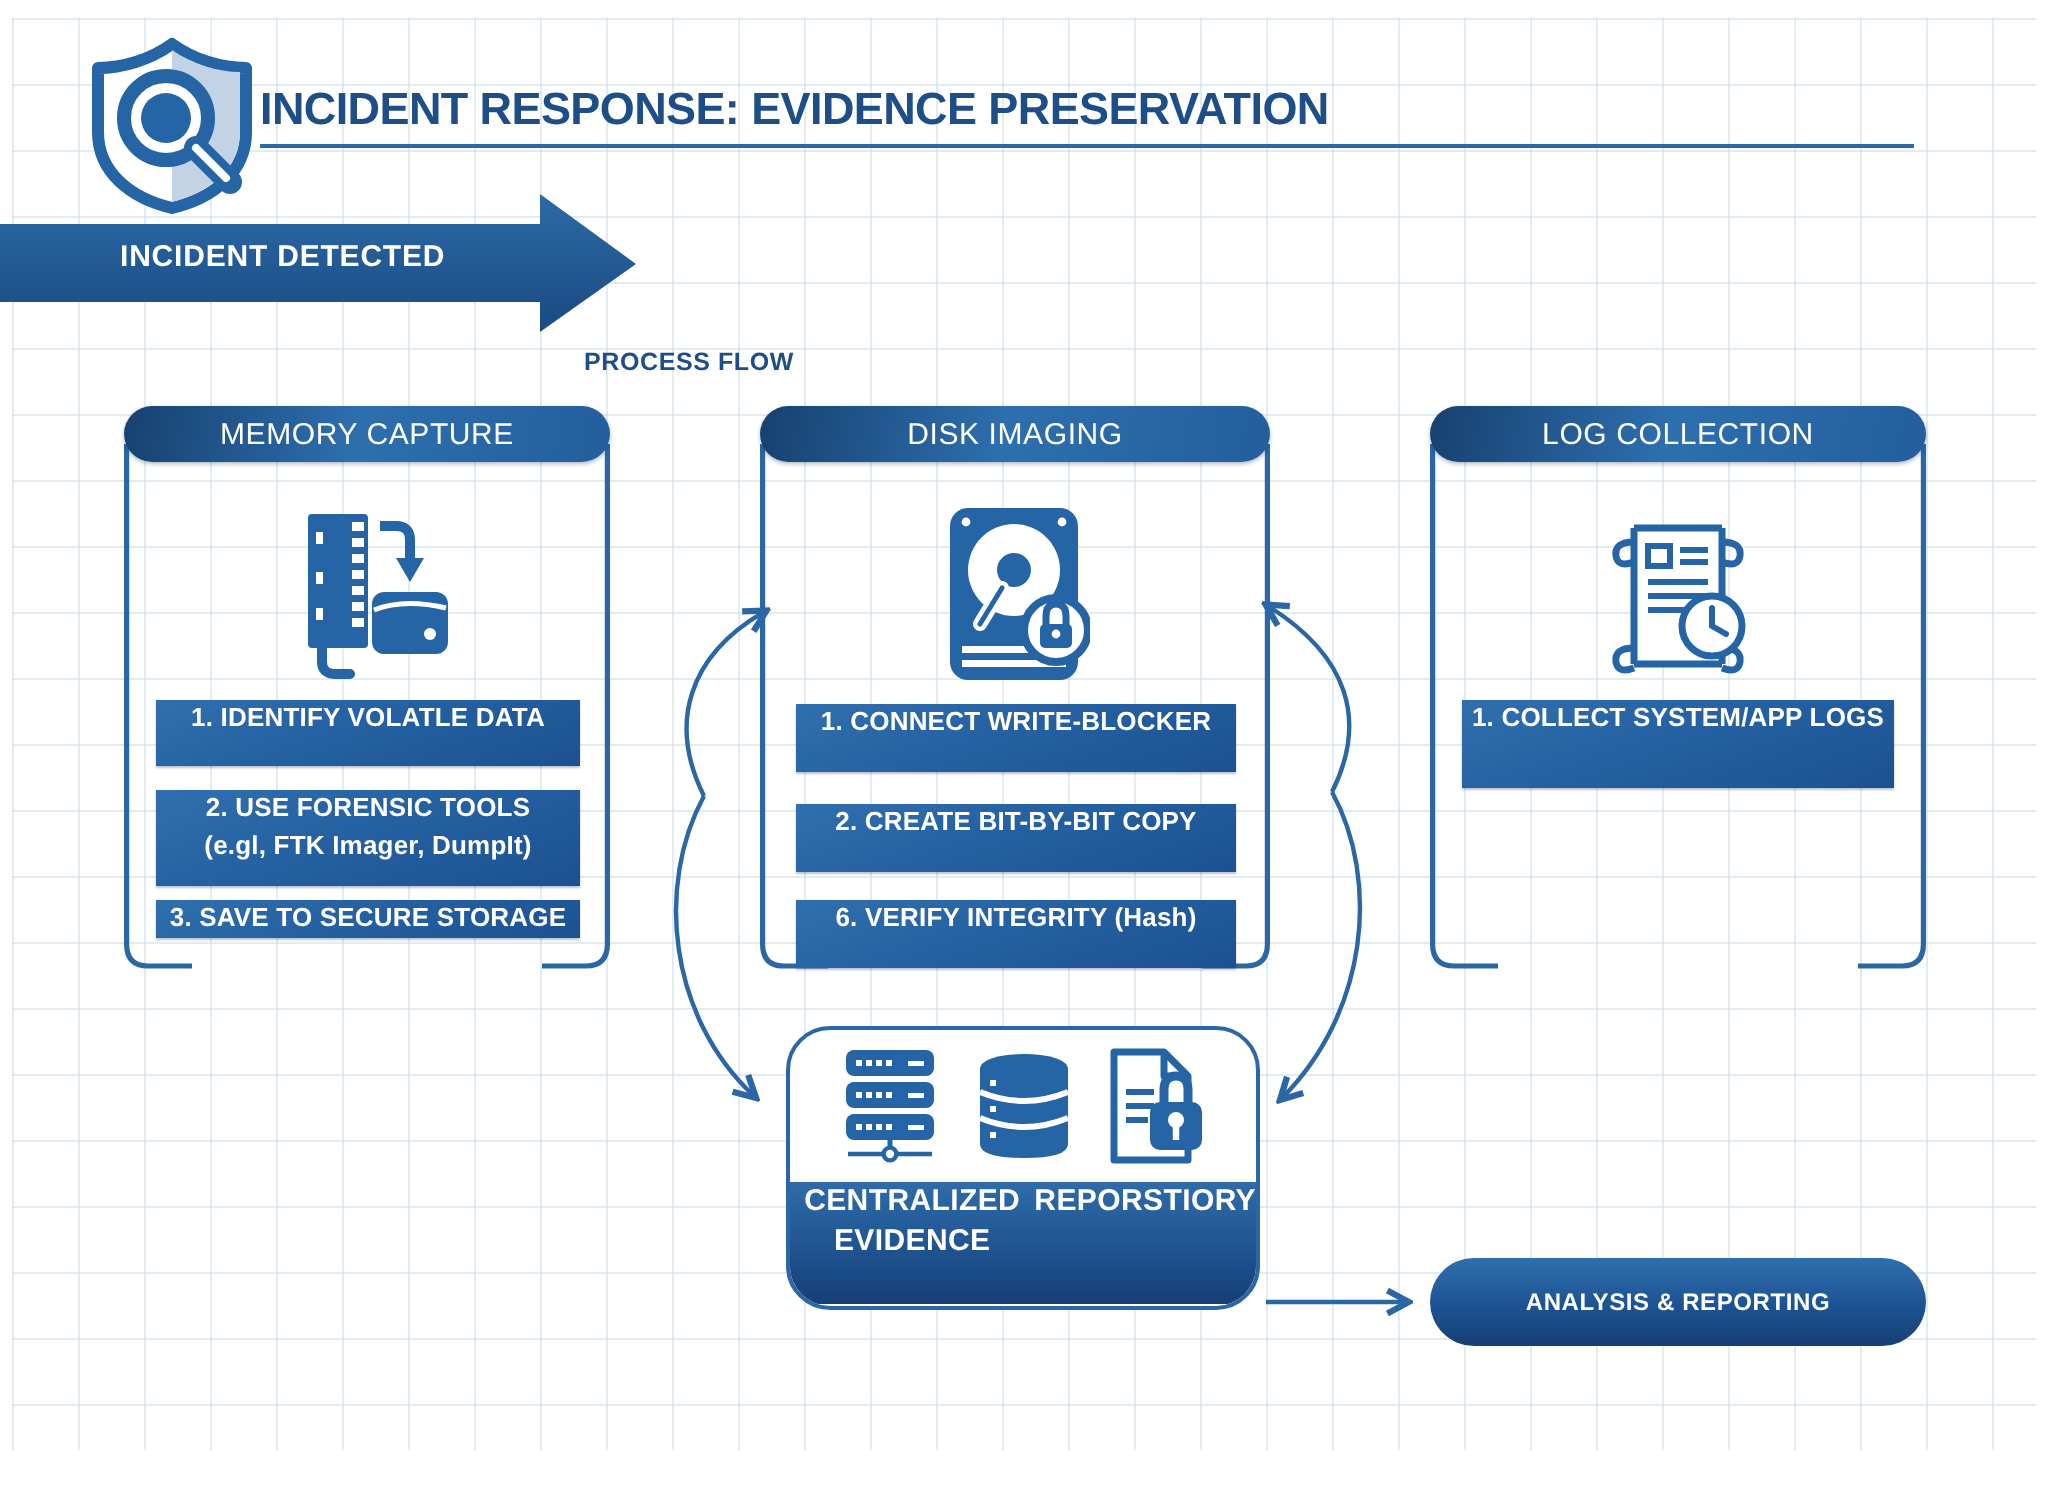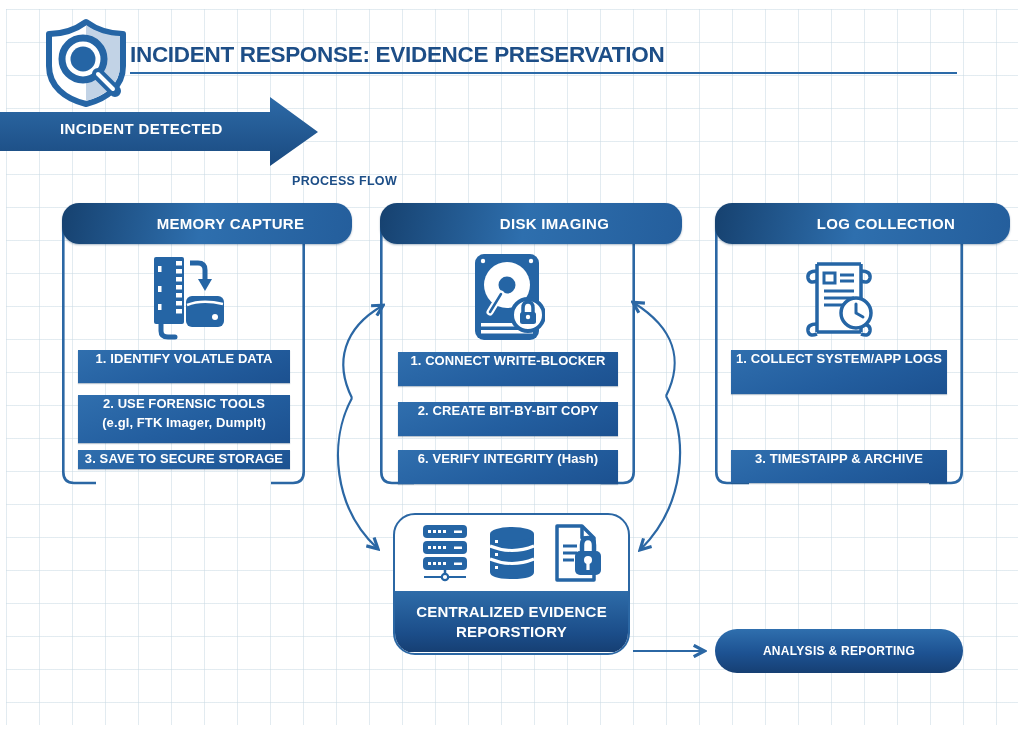--- a/index.html
+++ b/index.html
@@ -28,44 +28,44 @@
   #incident-label{
     left:60px;top:120px;width:205px;color:#fff;
     font-size:15px;font-weight:bold;letter-spacing:.4px;
   }
   #process-flow-label{
     left:292px;top:174px;font-size:12.5px;font-weight:bold;color:#1d4e87;
     letter-spacing:.3px;
   }
   
   .col-header{
-    height:41px;border-radius:17px;display:flex;align-items:center;justify-content:center;
+    height:28px;border-radius:17px;display:flex;align-items:center;justify-content:center;
     background:linear-gradient(100deg,#16416f 0%,#2e6fae 48%,#245e9c 100%);
-    color:#fff;font-size:15px;font-weight:bold;letter-spacing:.3px;
-    box-shadow:0 1px 2px rgba(20,60,100,.35);z-index:3;padding-left:47px;
+    color:#fff;font-size:15px;font-weight:normal;letter-spacing:.3px;
+    box-shadow:0 1px 2px rgba(20,60,100,.35);z-index:3;
   }
   .col-outline{z-index:1;}
   .col-outline path{stroke:#2b67a4;stroke-width:2.6;fill:none;}
   .step{
     background:linear-gradient(160deg,#306fae 0%,#235e9f 55%,#1c5190 100%);
     color:#fff;font-weight:bold;font-size:13px;letter-spacing:.1px;
     display:flex;flex-direction:column;align-items:center;
     text-align:center;line-height:1.45;box-shadow:0 1px 1px rgba(20,60,100,.3);
     z-index:3;
   }
   
   #repository{
     left:393px;top:513px;width:237px;height:142px;border:2.5px solid #2b67a4;
     border-radius:22px;background:#fff;overflow:hidden;z-index:3;box-sizing:border-box;
   }
   #repo-icons{height:76px;display:flex;align-items:center;justify-content:space-evenly;padding:0 10px;}
   #repo-label{
     height:61px;background:linear-gradient(180deg,#2e6ca9 0%,#1b4d89 70%,#163f73 100%);
     color:#fff;text-align:center;font-size:15px;font-weight:bold;line-height:1.3;
-    display:flex;flex-direction:column;justify-content:center;letter-spacing:.2px;
+    display:flex;flex-direction:row;justify-content:center;letter-spacing:.2px;
   }
   
   #analysis-pill{
     left:715px;top:629px;width:248px;height:44px;border-radius:22px;
     background:linear-gradient(180deg,#2f6fae 0%,#1d5292 55%,#163f73 100%);
     display:flex;align-items:center;justify-content:center;color:#fff;
     font-size:12px;font-weight:bold;letter-spacing:.3px;z-index:3;
   }
   #flow-arrows{left:0;top:0;width:1024px;height:747px;z-index:2;pointer-events:none;}
   #flow-arrows path{stroke:#2b67a4;stroke-width:2.2;fill:none;}
@@ -185,23 +185,20 @@
     <path d="M20 74 Q10 74 11 81 Q12 87 20 84" stroke="#2565a5" stroke-width="3.5" fill="none"></path>
     <path d="M64 74 Q74 74 73 81 Q72 87 64 84" stroke="#2565a5" stroke-width="3.5" fill="none"></path>
     <rect x="27" y="23" width="11" height="10" fill="none" stroke="#2565a5" stroke-width="3"></rect>
     <path d="M43 25 H57 M43 31 H57" stroke="#2565a5" stroke-width="3"></path>
     <path d="M27 41 H57 M27 48 H57 M27 55 H46" stroke="#2565a5" stroke-width="3"></path>
     <circle cx="59" cy="63" r="15" fill="#fff" stroke="#2565a5" stroke-width="3.5"></circle>
     <path d="M59 63 V54 M59 63 L66 67" stroke="#2565a5" stroke-width="3" stroke-linecap="round"></path>
   </svg>
   <div class="abs step" style="left:731px;top:350px;width:216px;height:44px">
     <div>1. COLLECT SYSTEM/APP LOGS</div>
-  </div>
-  <div class="abs step" style="left:731px;top:450px;width:216px;height:33px">
-    <div>3. TIMESTAIPP &amp; ARCHIVE</div>
   </div>
 
   <svg id="flow-arrows" class="abs">
     <defs>
       <marker id="ah" viewBox="0 0 10 10" refX="7.5" refY="5" markerWidth="6.5" markerHeight="6.5" orient="auto">
         <path d="M1,1 L8.5,5 L1,9" fill="none" stroke="#2b67a4" stroke-width="1.7"></path>
       </marker>
     </defs>
     <path d="M352 398 C334 362 344 328 382 306" marker-end="url(#ah)"></path>
     <path d="M352 398 C328 442 334 508 377 548" marker-end="url(#ah)"></path>

